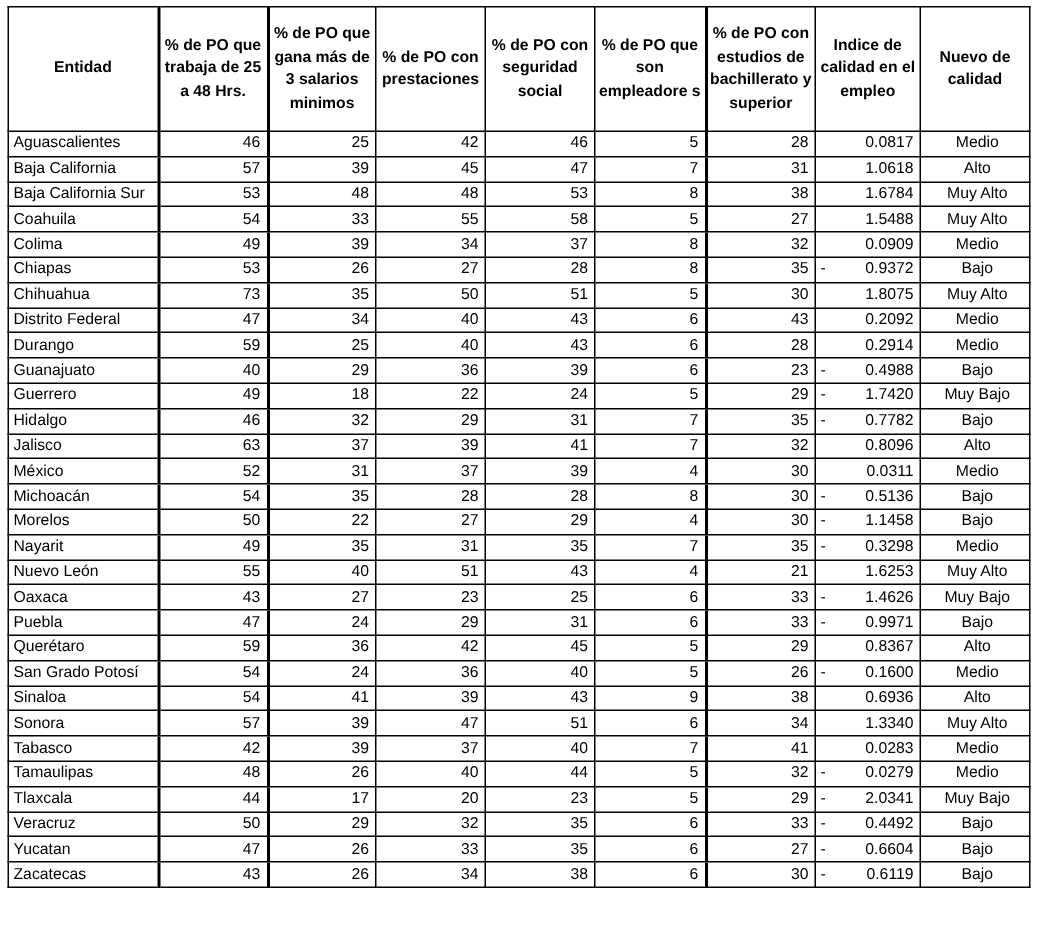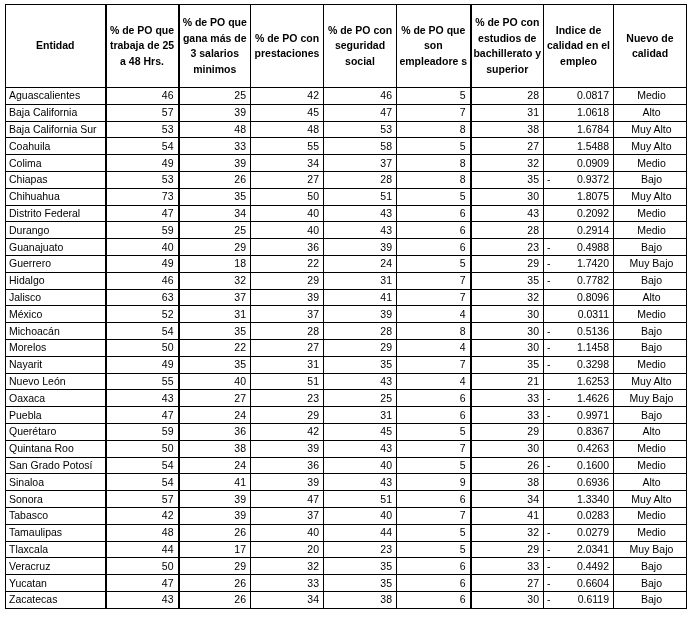--- a/index.html
+++ b/index.html
@@ -379,36 +379,20 @@
         <td class="num">29</td>
         <td class="idx">
           <div class="wrap">
             <span></span>
             <span>0.8367</span>
           </div>
         </td>
         <td class="grade">Alto</td>
       </tr>
       <tr>
-        <td class="name thick-r">Quintana Roo</td>
-        <td class="num thick-r">50</td>
-        <td class="num">38</td>
-        <td class="num">39</td>
-        <td class="num">43</td>
-        <td class="num thick-r">7</td>
-        <td class="num">30</td>
-        <td class="idx">
-          <div class="wrap">
-            <span></span>
-            <span>0.4263</span>
-          </div>
-        </td>
-        <td class="grade">Medio</td>
-      </tr>
-      <tr>
         <td class="name thick-r">San Grado Potosí</td>
         <td class="num thick-r">54</td>
         <td class="num">24</td>
         <td class="num">36</td>
         <td class="num">40</td>
         <td class="num thick-r">5</td>
         <td class="num">26</td>
         <td class="idx">
           <div class="wrap">
             <span>-</span>

